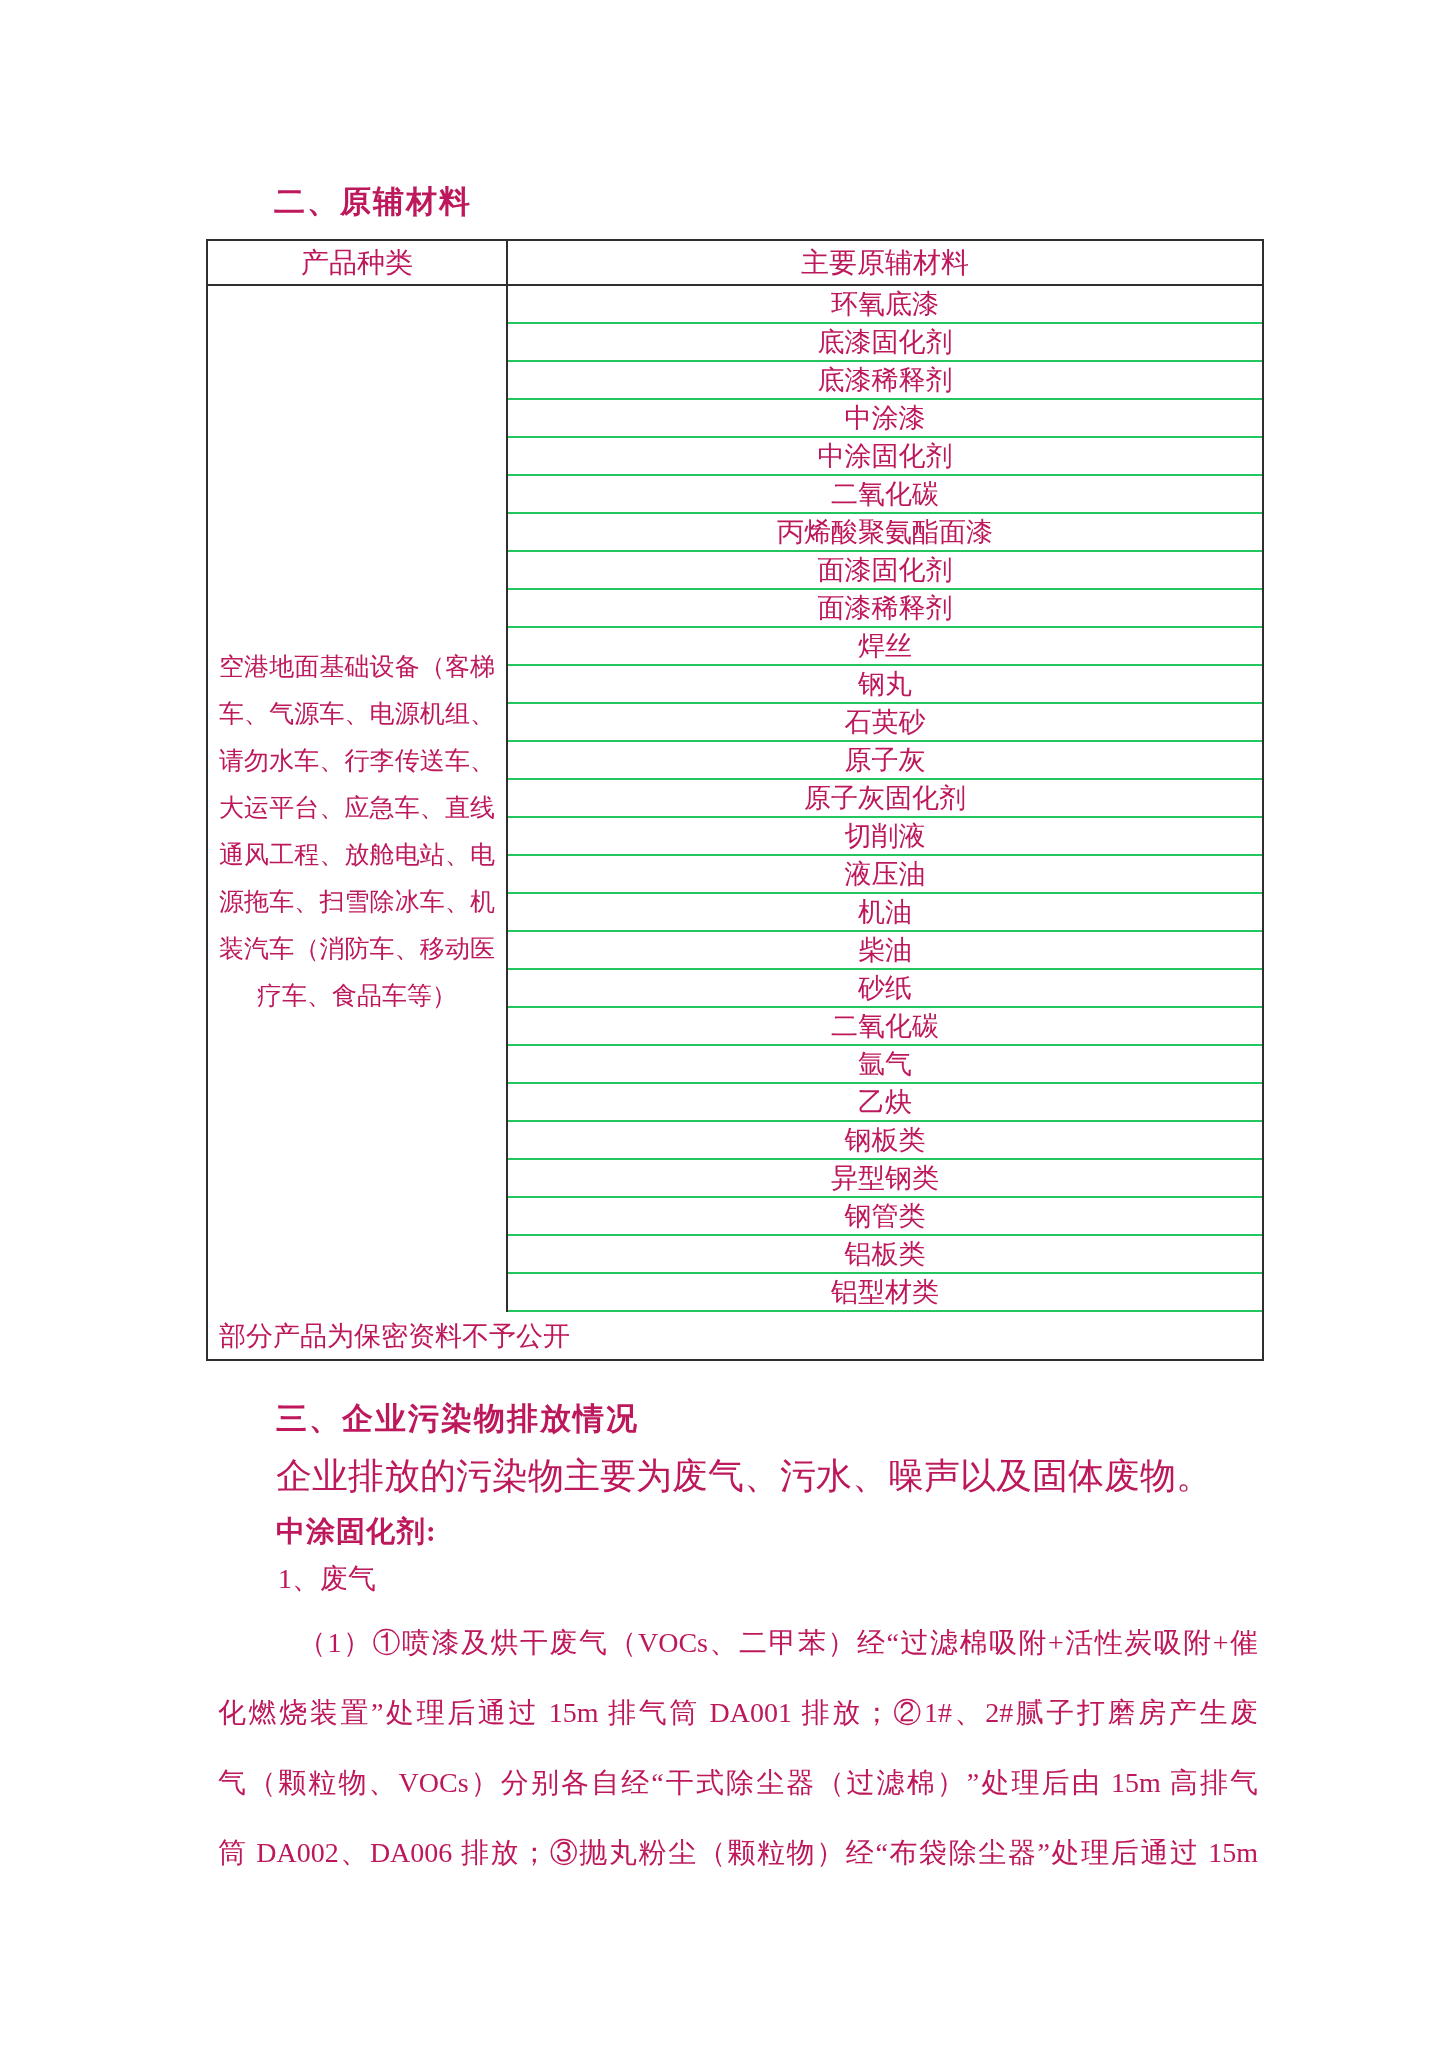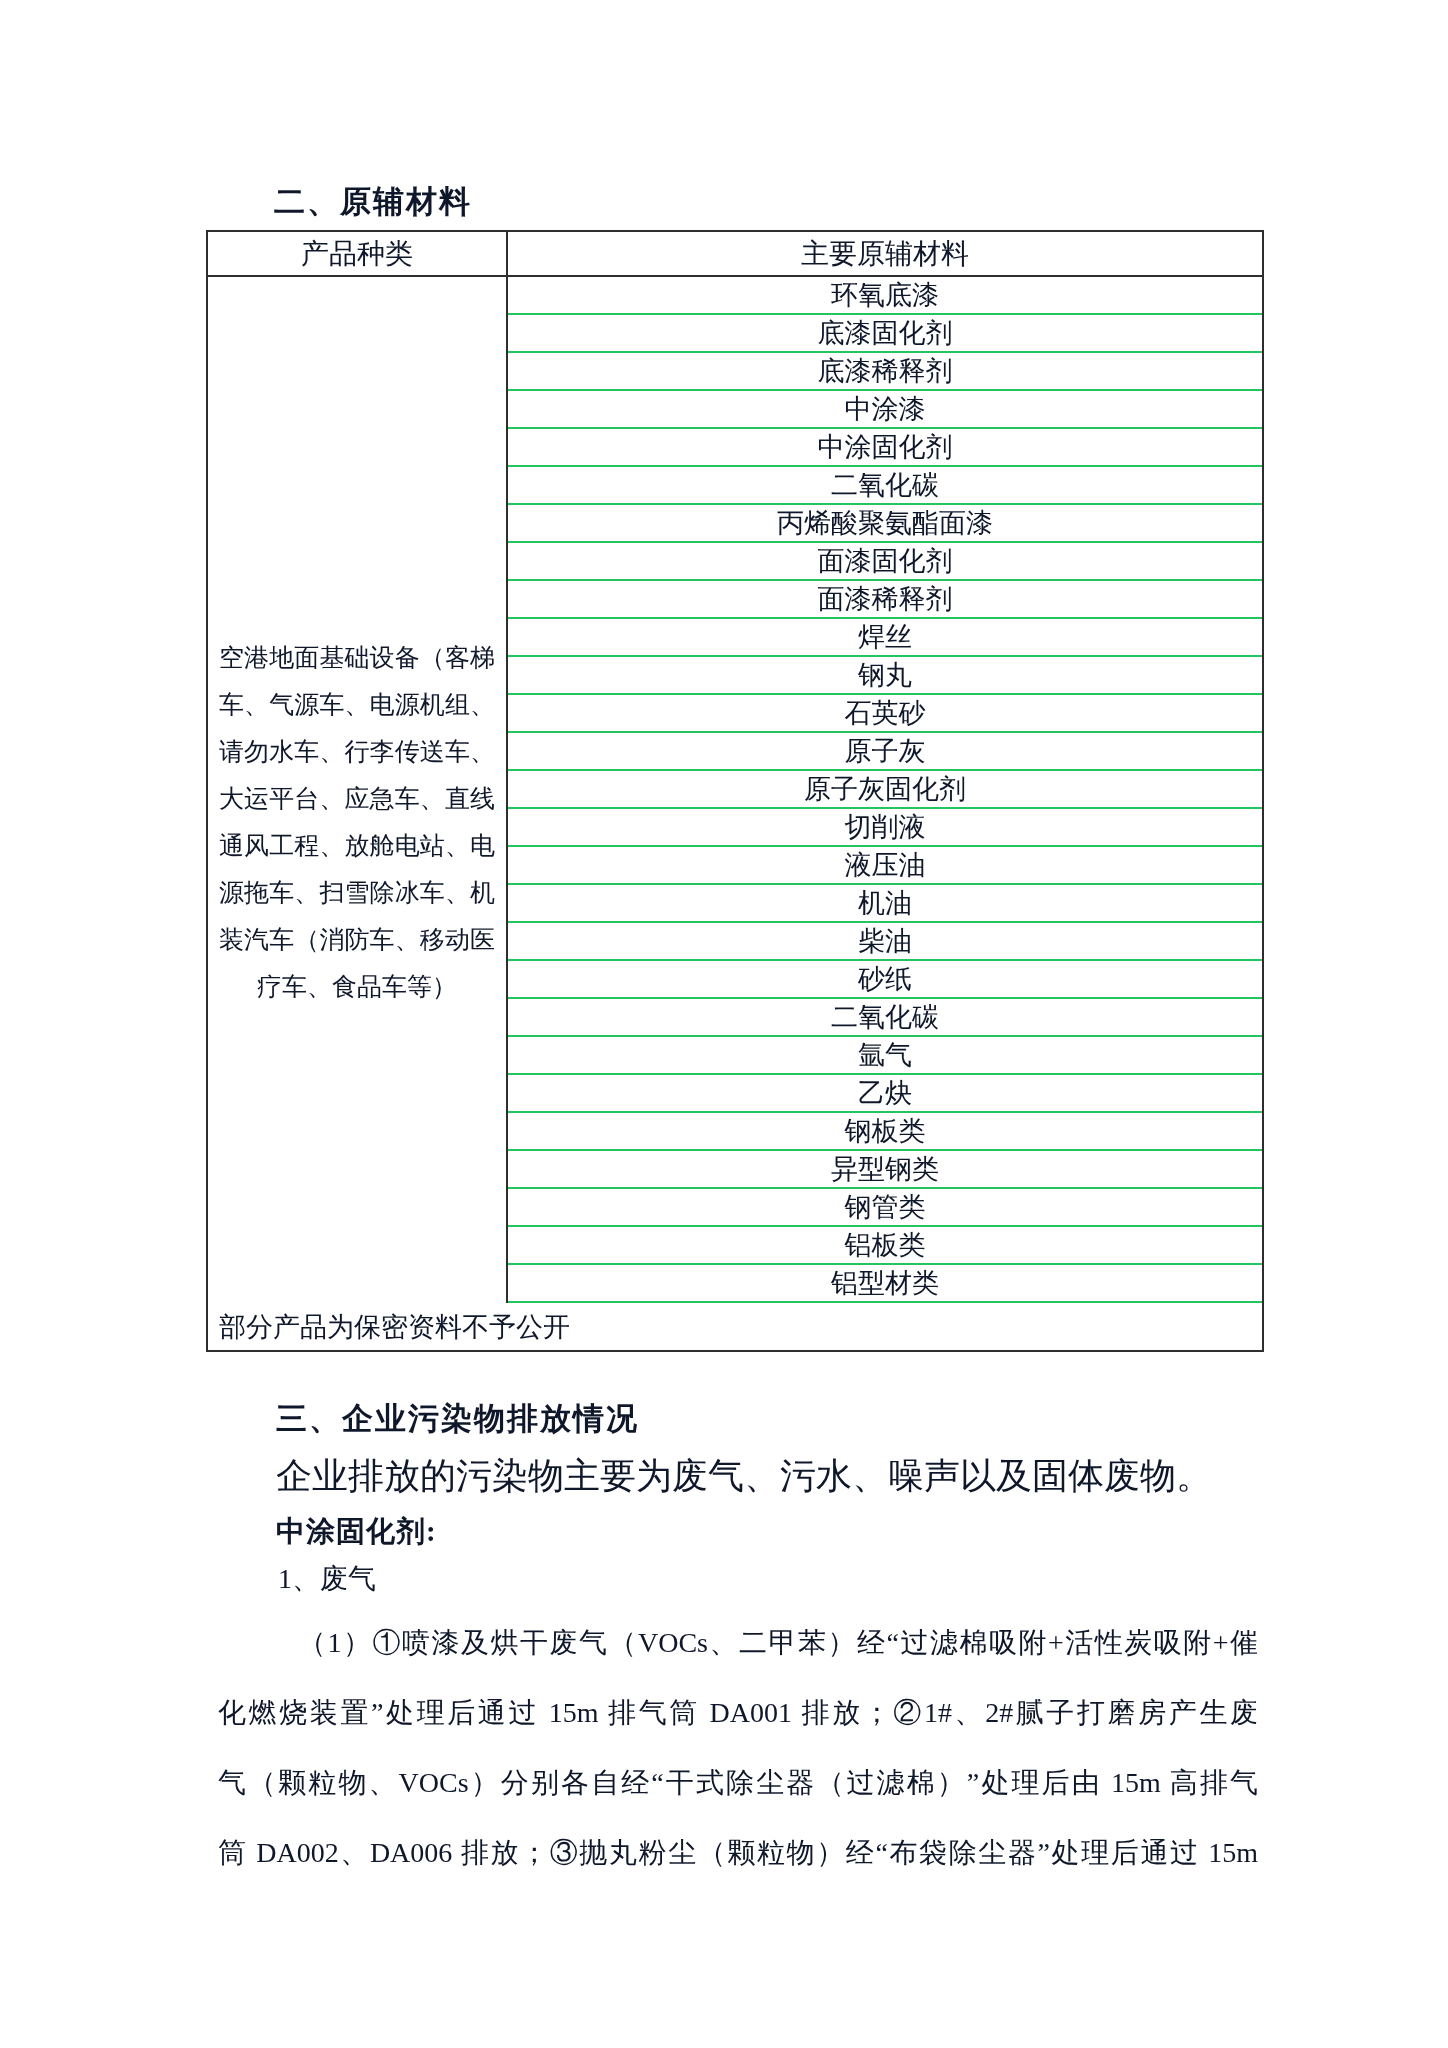--- a/index.html
+++ b/index.html
@@ -3,38 +3,38 @@
 <meta charset="utf-8">
 <style>
   html, body { margin: 0; padding: 0; background: #888; }
   .page {
     position: relative;
     width: 1448px;
     height: 2048px;
     margin: 0 auto;
     background: #ffffff;
     font-family: "Liberation Serif", "DejaVu Serif", serif;
-    color: #0f172a;
+    color: #be185d;
     overflow: hidden;
   }
   .title {
     position: absolute;
     font-weight: 700;
     font-size: 31px;
     line-height: 34px;
     letter-spacing: 2px;
     white-space: nowrap;
   }
   .t1 { top: 185px; left: 274px; }
   .t2 { top: 1402px; left: 276px; }
 
   
   .tbl {
     position: absolute;
-    top: 230px;
+    top: 239px;
     left: 206px;
     width: 1058px;
     border: 2px solid #2e2e2e;
     box-sizing: border-box;
     background: #fff;
   }
   .thead {
     display: flex;
     height: 45px;
     border-bottom: 2px solid #2e2e2e;

